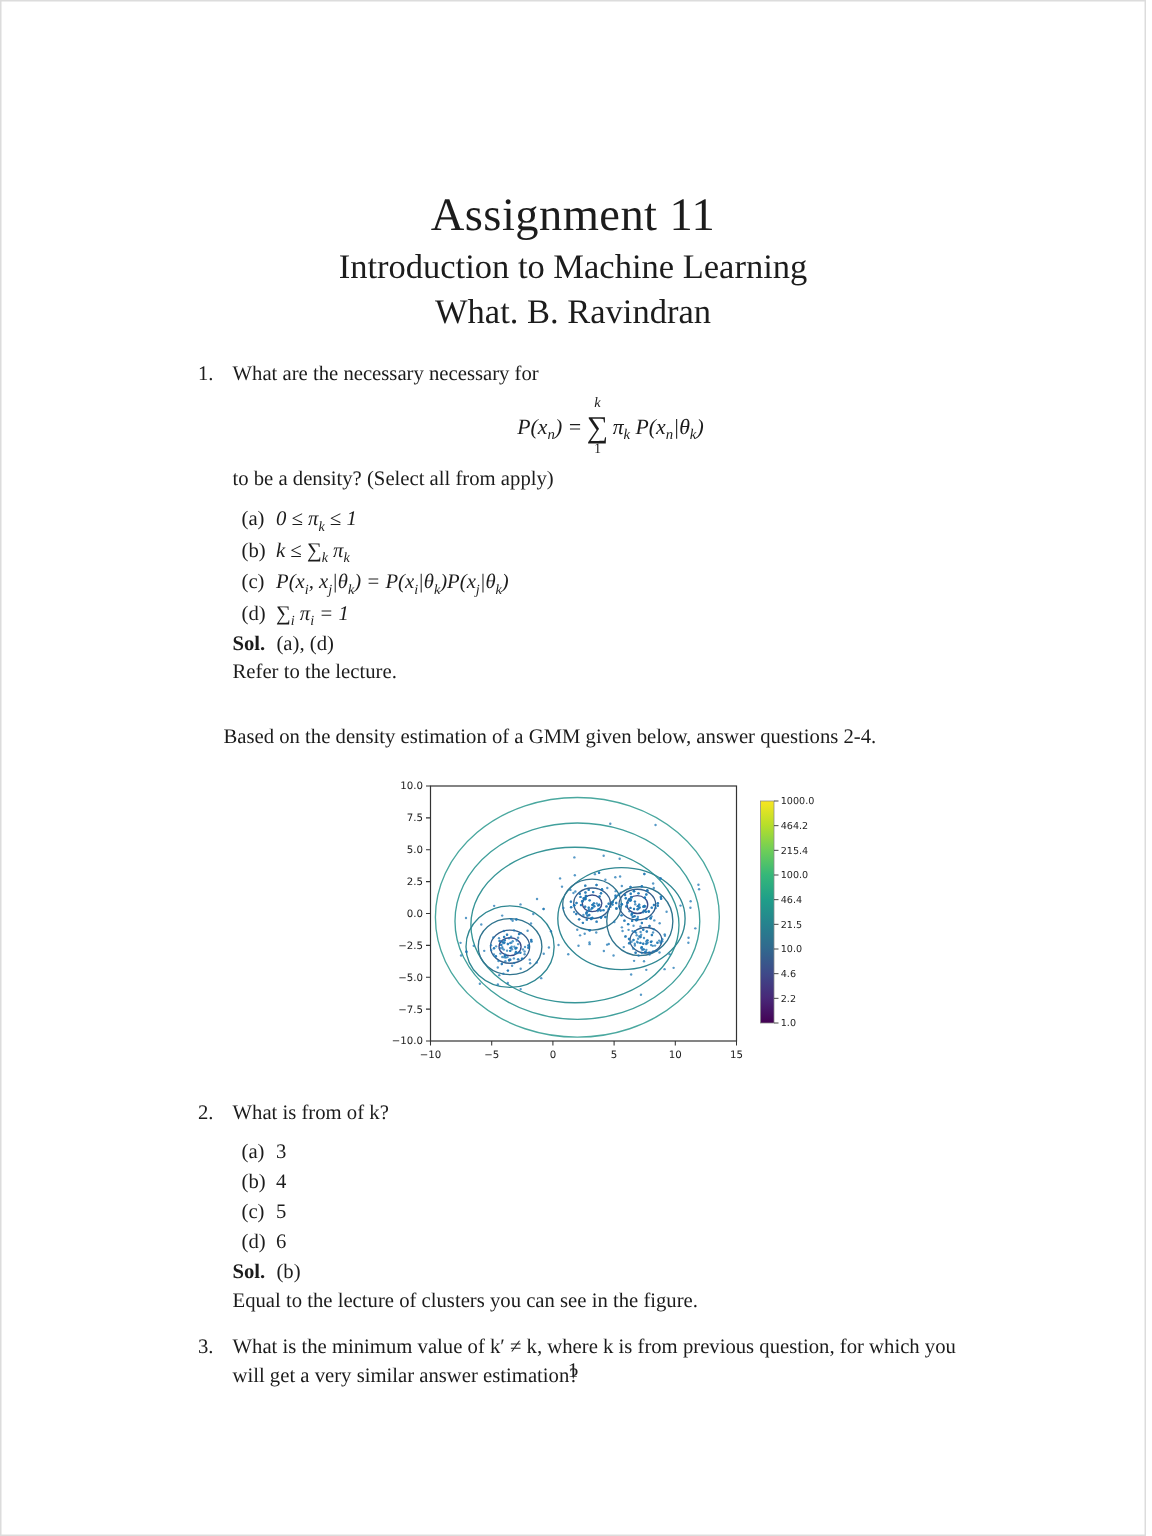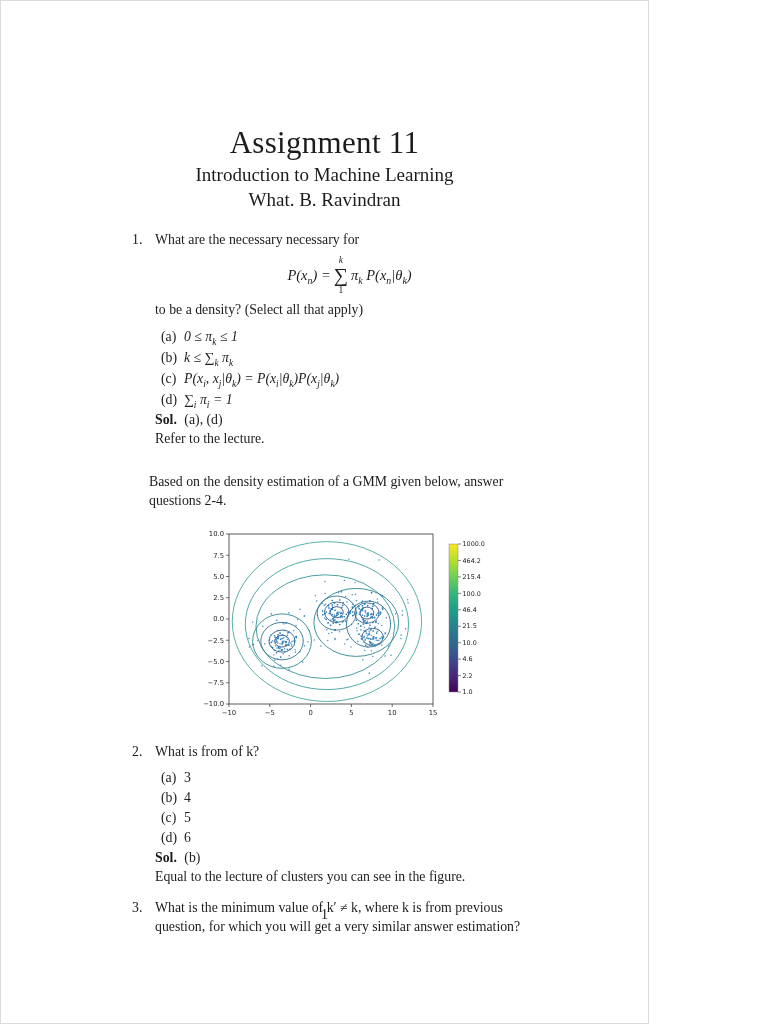--- a/index.html
+++ b/index.html
@@ -1,22 +1,22 @@
 <!DOCTYPE html>
 <html><head>
 <meta charset="utf-8">
 <style>
   html,body{margin:0;padding:0;background:#ffffff;}
   .page{
-    position:relative;width:649px;height:1024px;box-sizing:border-box;
+    position:relative;width:764px;height:1024px;box-sizing:border-box;
     background:#ffffff;border:1px solid #dcdcdc;overflow:hidden;
     font-family:"Liberation Serif","DejaVu Serif",serif;color:#1c1c1c;
   }
   .title{margin:0;padding-top:124px;text-align:center;font-size:31px;font-weight:400;letter-spacing:.3px;}
-  .subtitle{text-align:center;font-size:19px;line-height:1.18;margin-top:3px;}
+  .subtitle{text-align:center;font-size:23px;line-height:1.18;margin-top:3px;}
   .content{margin:0 104px 0 131px;font-size:13.8px;line-height:1.38;}
   .question{margin-top:18px;}
   .q-row{display:flex;}
   .qnum{width:18px;flex:none;}
   .q-body{flex:1;padding-left:5px;}
   .math{font-style:italic;}
   .formula{display:flex;justify-content:center;align-items:center;margin:6px 0 4px;font-size:14.5px;}
   .sum{display:inline-flex;flex-direction:column;align-items:center;margin:0 3px;line-height:1;}
   .sum-top{font-size:9.5px;font-style:italic;line-height:1.1;}
   .sum-sigma{font-size:20px;line-height:1;}
@@ -53,21 +53,21 @@
           <div class="formula">
             <span class="math">P(x<sub>n</sub>) =</span>
             <span class="sum">
               <span class="sum-top">k</span>
               <span class="sum-sigma">∑</span>
               <span class="sum-bottom">1</span>
             </span>
             <span class="math">π<sub>k</sub> P(x<sub>n</sub>|θ<sub>k</sub>)</span>
           </div>
 
-          <div>to be a density? (Select all that apply)</div>
+          <div>to be a density? (Select all from apply)</div>
 
           <div class="options">
             <div class="option">
               <span class="opt-label">(a)</span>
               <span class="math">0 ≤ π<sub>k</sub> ≤ 1</span>
             </div>
             <div class="option">
               <span class="opt-label">(b)</span>
               <span class="math">k ≤ ∑<sub>k</sub> π<sub>k</sub></span>
             </div>

